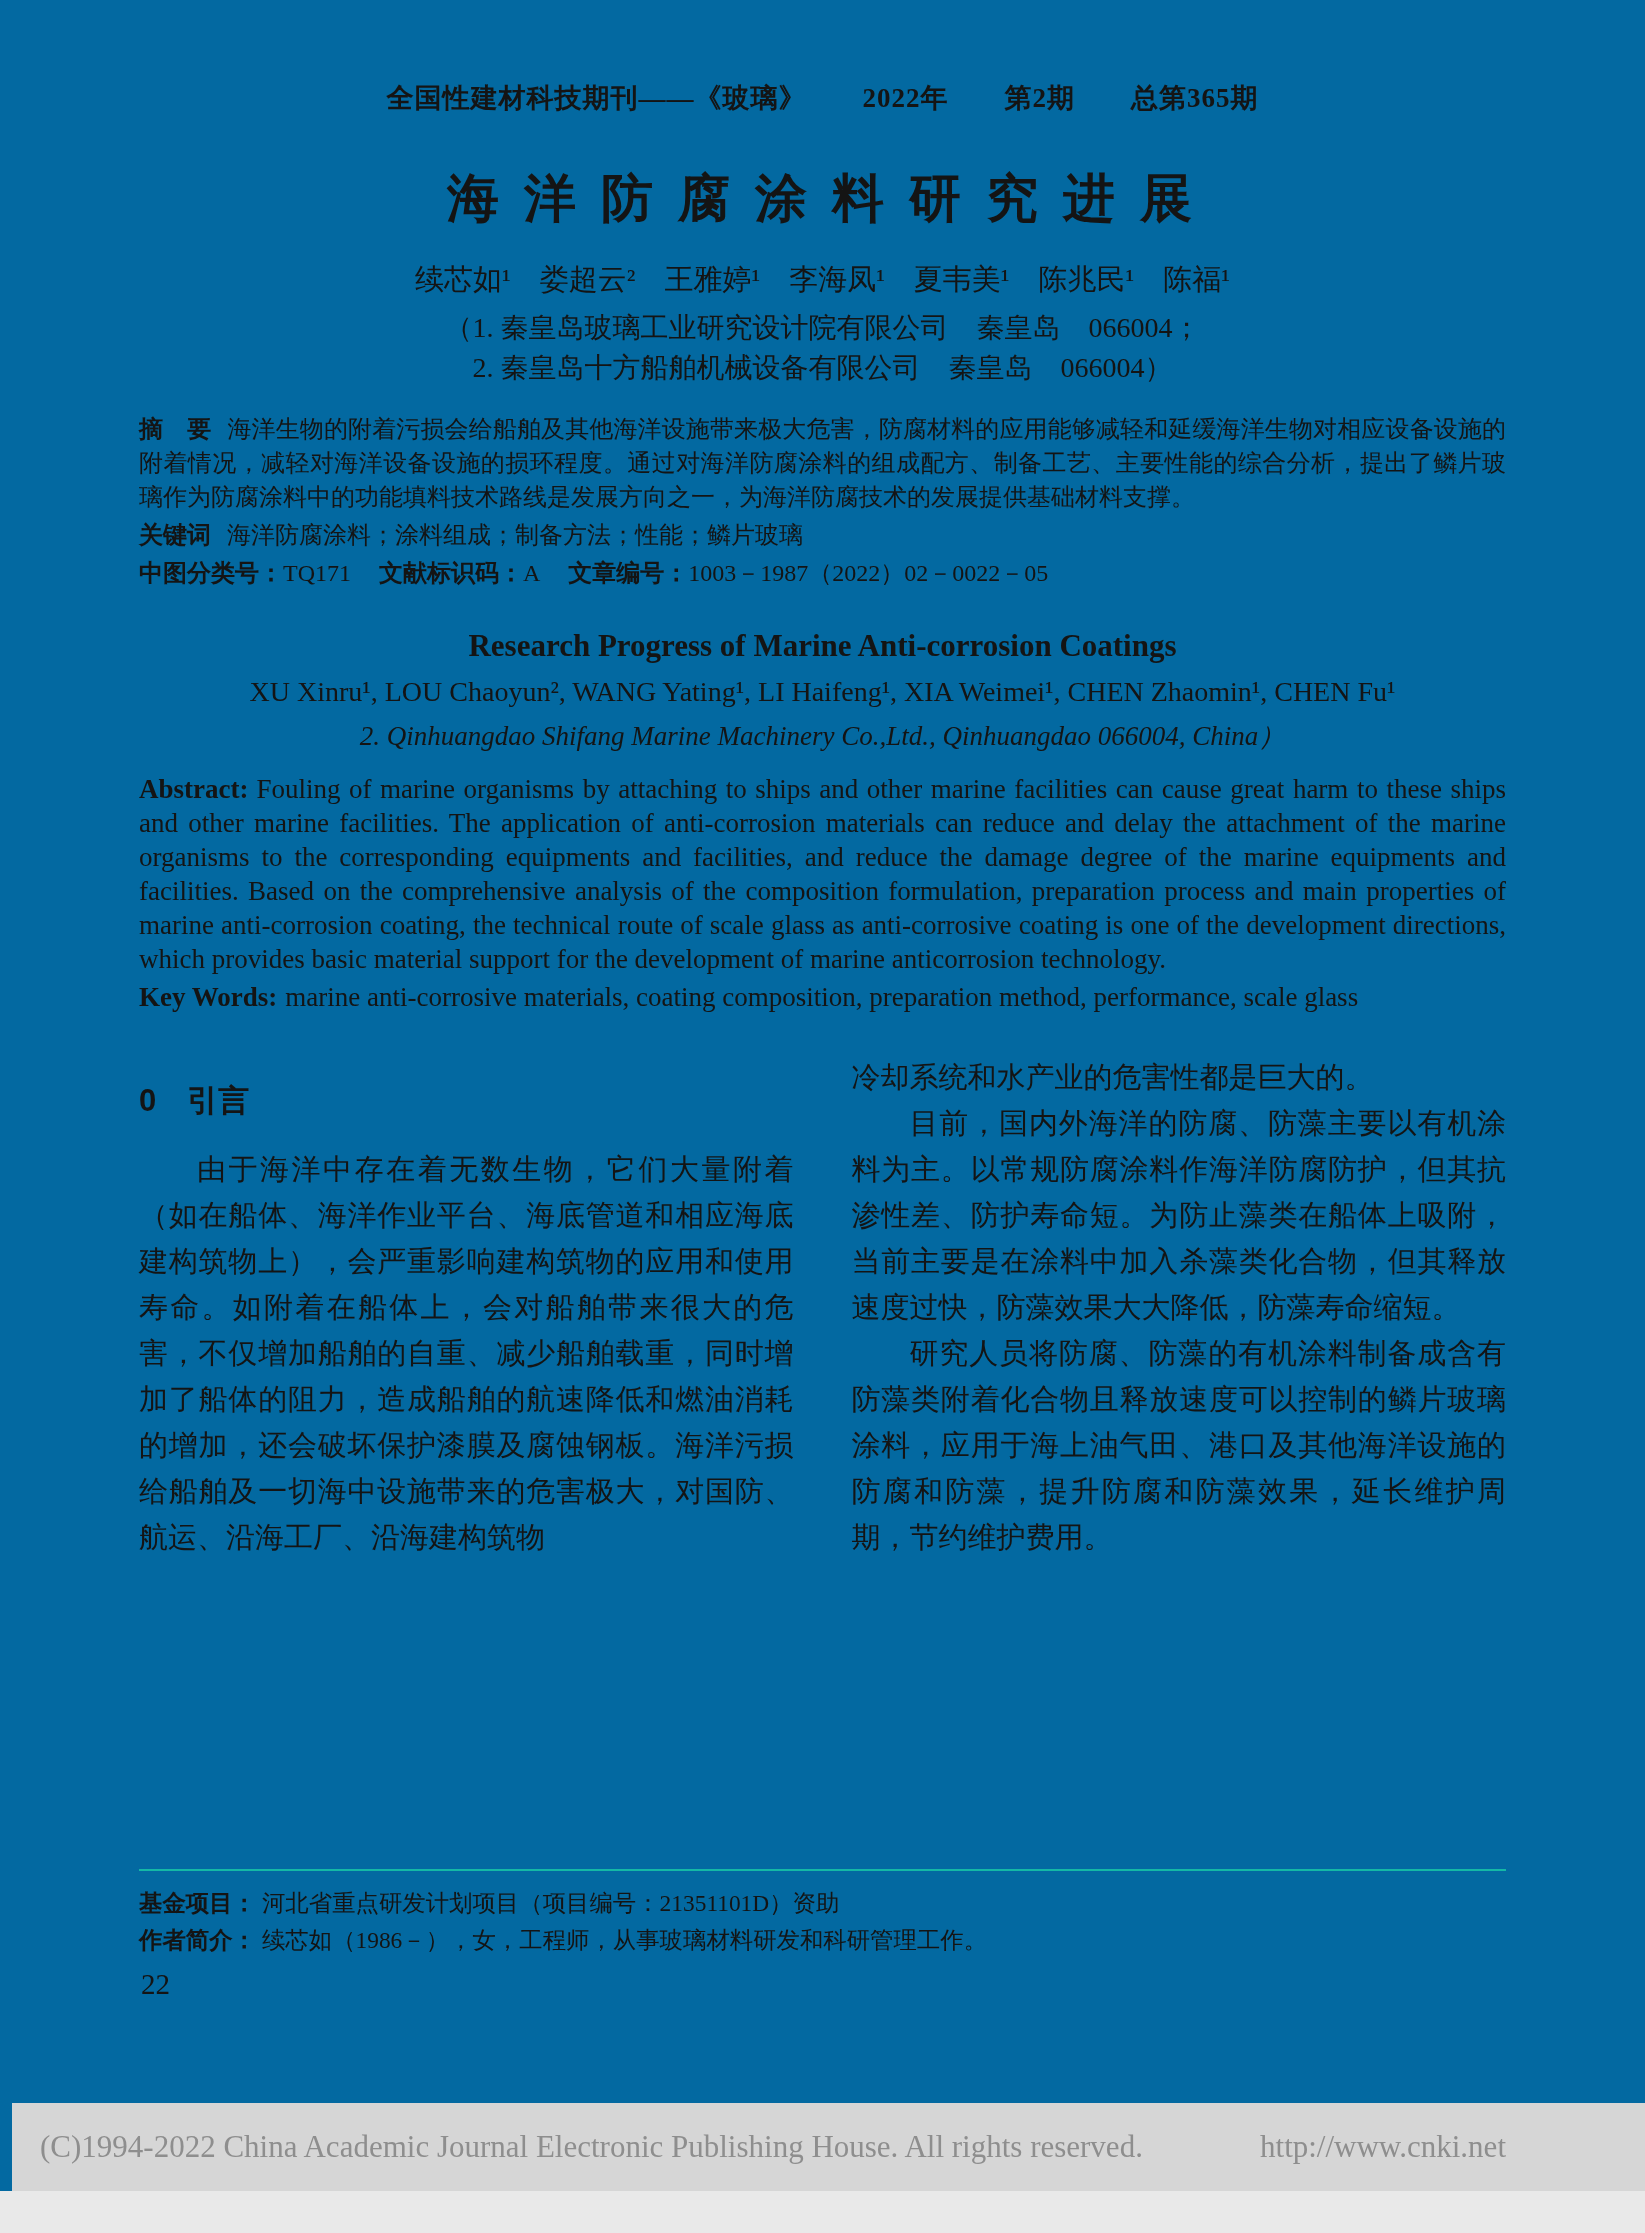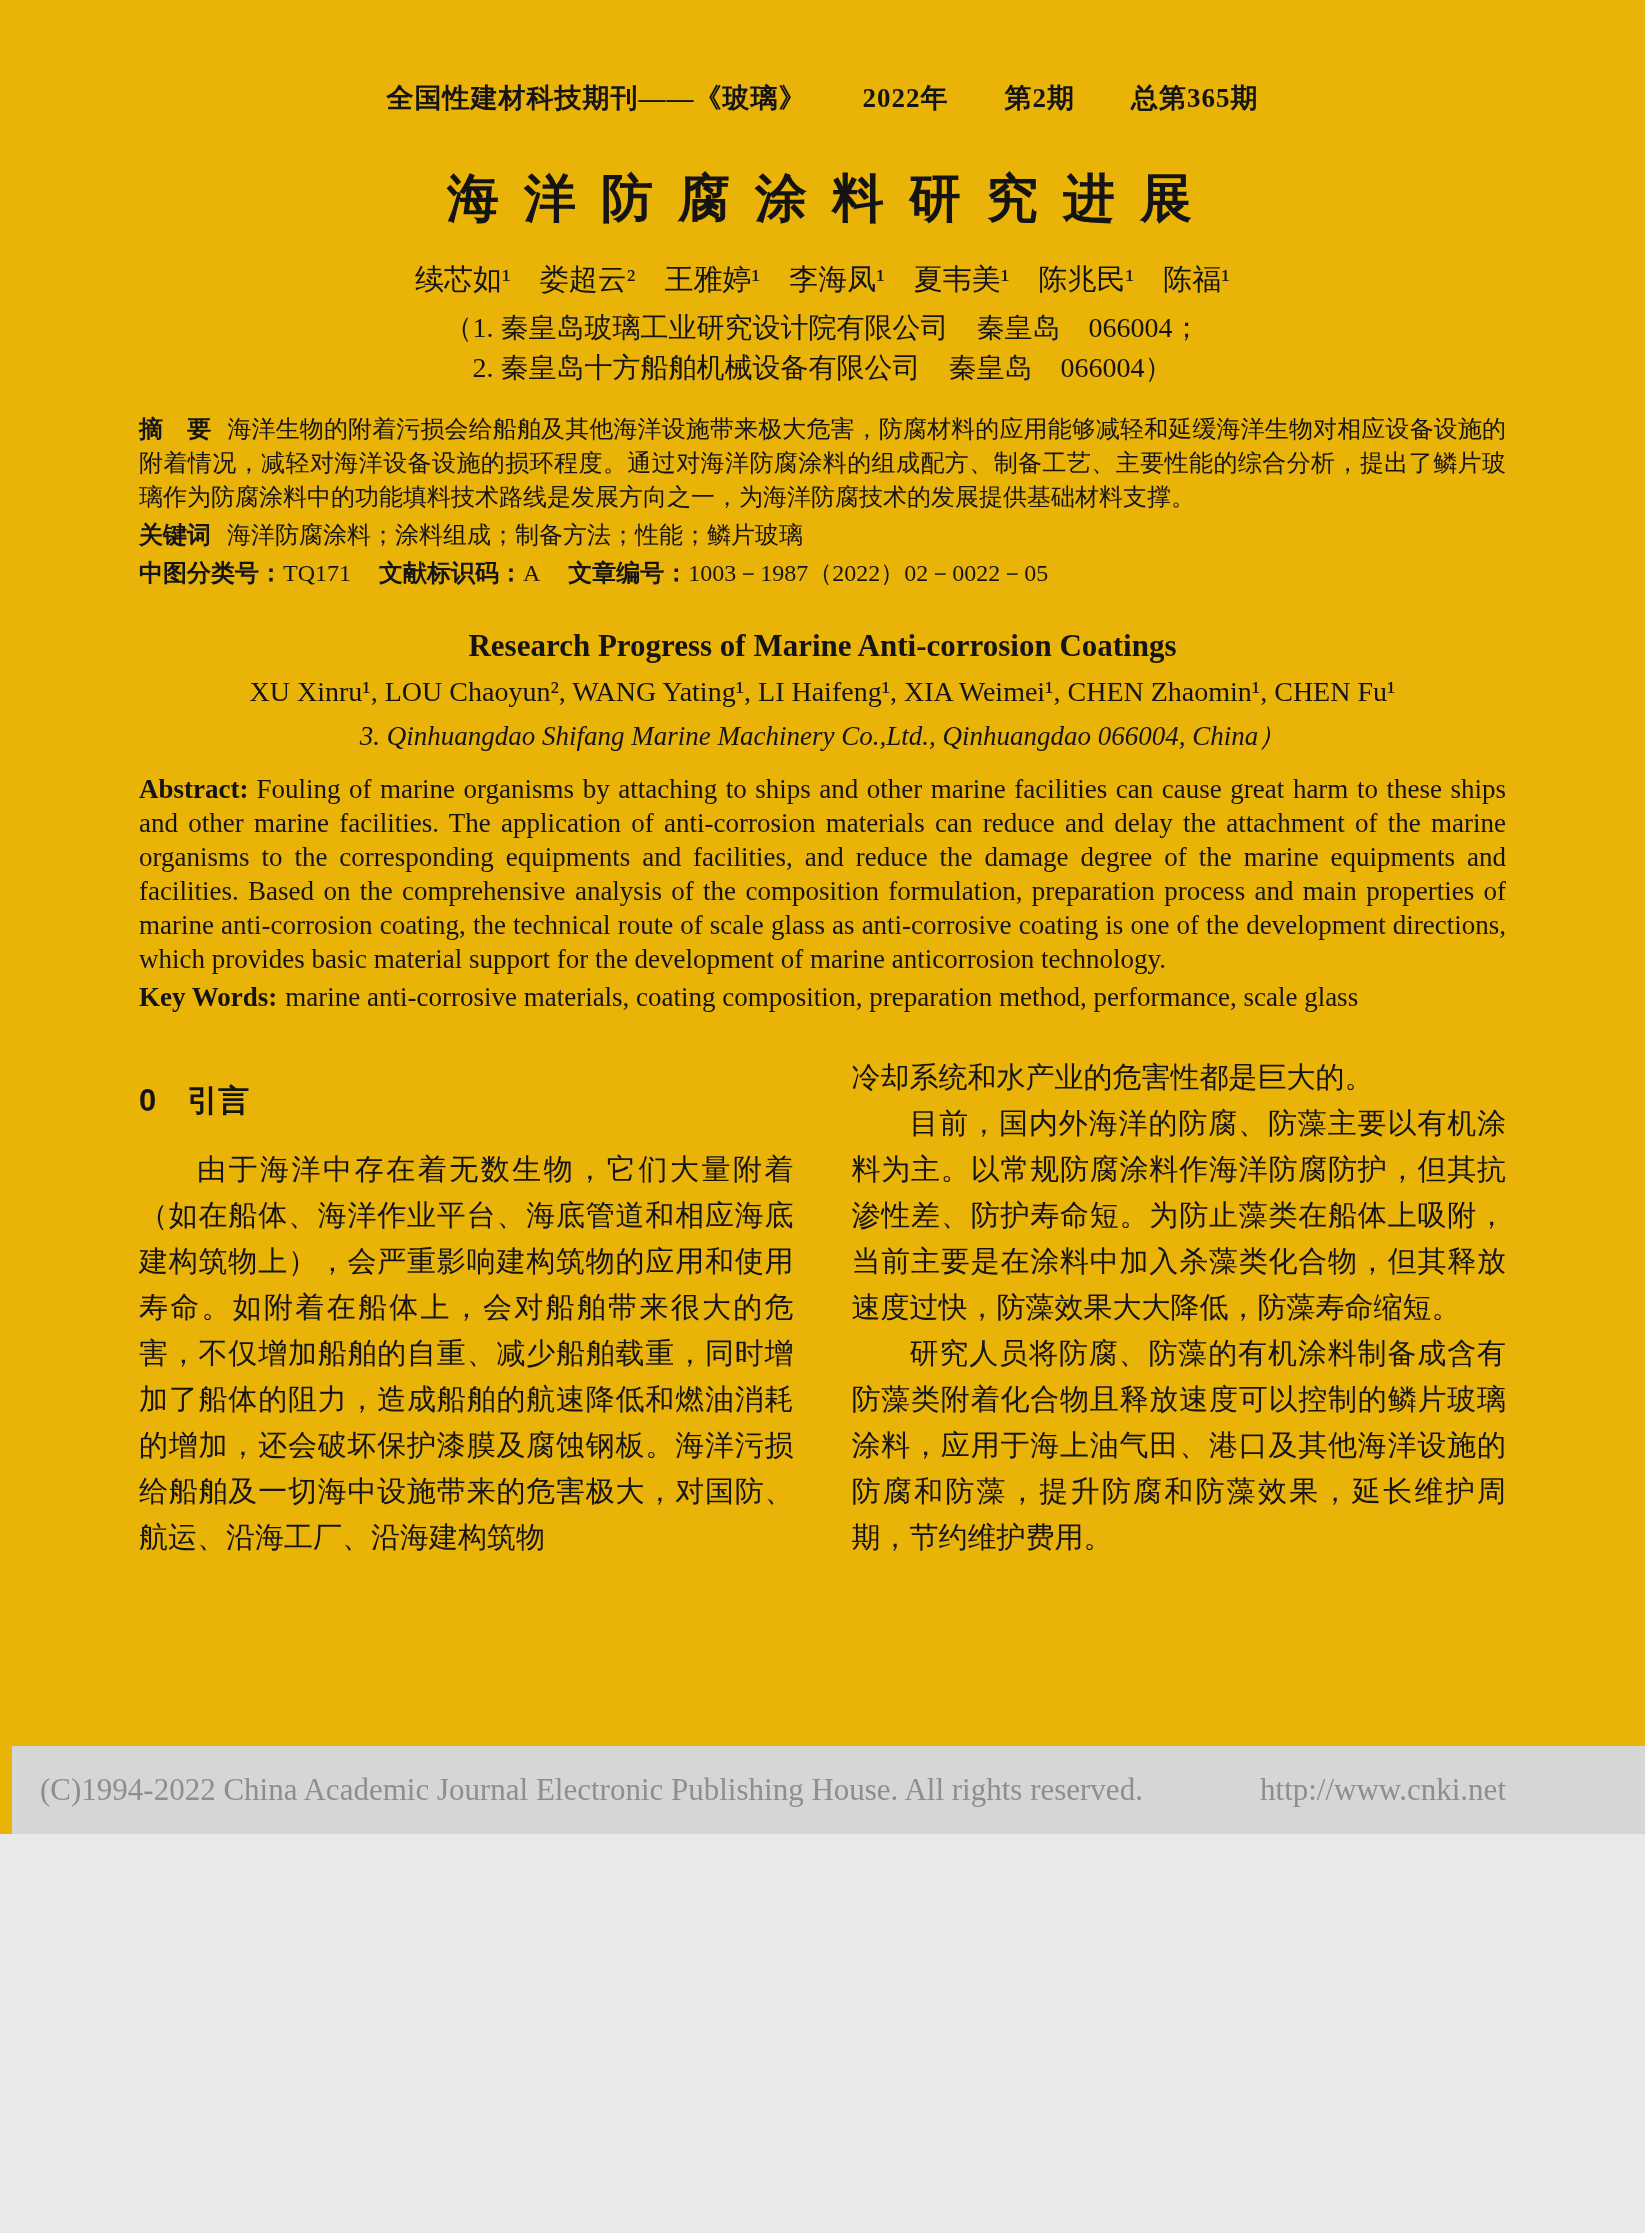--- a/index.html
+++ b/index.html
@@ -1,22 +1,22 @@
 <!DOCTYPE html>
 <html><head>
 <meta charset="utf-8">
 <style>
   html, body { margin: 0; padding: 0; }
   body { background: #e9e9e9; display: flex; justify-content: center; }
 
   .page {
     position: relative;
     width: 1646px;
-    height: 1834px;
-    background: #eab308;
+    height: 2191px;
+    background: #0369a1;
     font-family: "Liberation Serif", "DejaVu Serif", serif;
     color: #141414;
     overflow: hidden;
   }
 
   .inner { padding: 80px 139px 0 139px; }
 
   .journal-header {
     text-align: center;
     font-size: 27px;
@@ -190,21 +190,21 @@
 
     <div class="class-line">
       <span class="label-sans">中图分类号：</span><span class="value">TQ171</span><span class="label-sans">文献标识码：</span><span class="value">A</span><span class="label-sans">文章编号：</span><span>1003－1987（2022）02－0022－05</span>
     </div>
 
     <div class="title-en">Research Progress of Marine Anti-corrosion Coatings</div>
 
     <div class="authors-en">XU Xinru¹, LOU Chaoyun², WANG Yating¹, LI Haifeng¹, XIA Weimei¹, CHEN Zhaomin¹, CHEN Fu¹</div>
 
     <div class="affils-en">
-      <div>3. Qinhuangdao Shifang Marine Machinery Co.,Ltd., Qinhuangdao  066004, China）</div>
+      <div>2. Qinhuangdao Shifang Marine Machinery Co.,Ltd., Qinhuangdao  066004, China）</div>
     </div>
 
     <div class="abstract-en">
       <span class="label-bold">Abstract:</span><span>Fouling of marine organisms by attaching to ships and other marine facilities can cause great harm to these ships and other marine facilities. The application of anti-corrosion materials can reduce and delay the attachment of the marine organisms to the corresponding equipments and facilities, and reduce the damage degree of the marine equipments and facilities. Based on the comprehensive analysis of the composition formulation, preparation process and main properties of marine anti-corrosion coating, the technical route of scale glass as anti-corrosive coating is one of the development directions, which provides basic material support for the development of marine anticorrosion technology.</span>
     </div>
 
     <div class="keywords-en">
       <span class="label-bold">Key Words:</span><span>marine anti-corrosive materials, coating composition, preparation method, performance, scale glass</span>
     </div>
 

